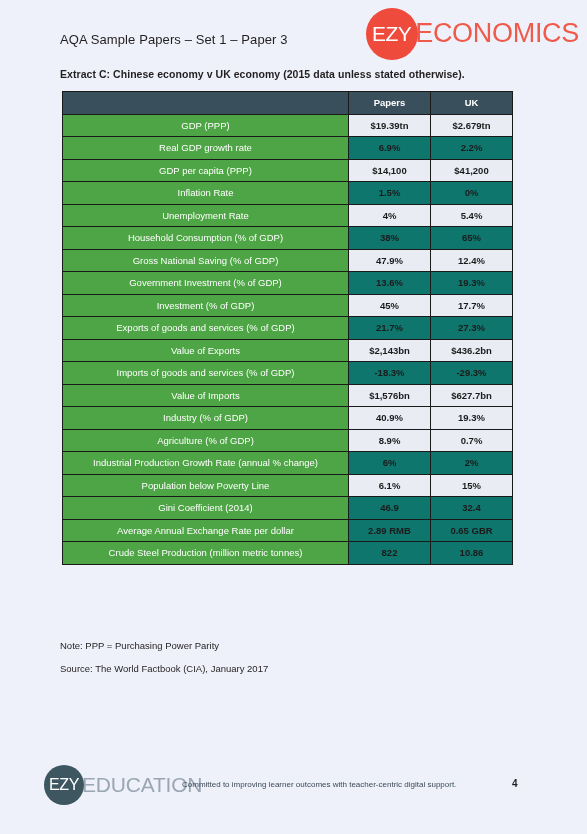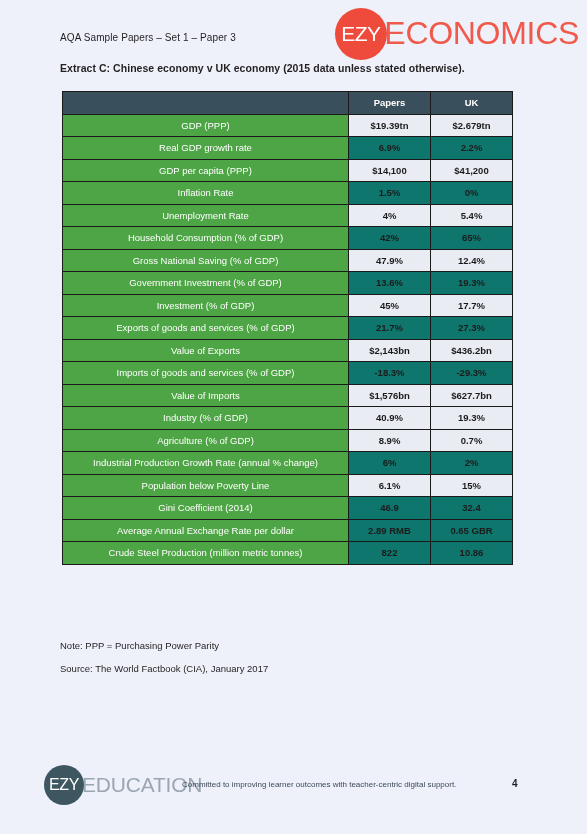--- a/index.html
+++ b/index.html
@@ -25,21 +25,21 @@
     position: absolute;
     top: 22px;
     left: 0;
     right: 0;
     height: 60px;
   }
   .header-crumb {
     position: absolute;
     left: 60px;
     top: 10px;
-    font-size: 10px;
+    font-size: 13px;
     color: #231f20;
     letter-spacing: 0.1px;
     white-space: nowrap;
   }
   .brand-logo {
     position: absolute;
     right: 8px;
     top: -16px;
     display: flex;
     align-items: center;
@@ -58,33 +58,33 @@
   .brand-ezy {
     color: #ffffff;
     font-size: 21px;
     letter-spacing: -0.5px;
     font-family: "Liberation Sans", sans-serif;
     font-weight: 400;
     margin-left: -1px;
   }
   .brand-word {
     color: #ef5a4b;
-    font-size: 32px;
+    font-size: 27px;
     letter-spacing: -0.3px;
     margin-left: -3px;
     font-weight: 400;
     line-height: 1;
     padding-bottom: 2px;
   }
 
   
   .extract-title {
     position: absolute;
     left: 60px;
-    top: 62px;
+    top: 68px;
     font-size: 10.5px;
     font-weight: bold;
     color: #231f20;
     letter-spacing: 0.05px;
     white-space: nowrap;
   }
 
   
   .data-table-wrap {
     position: absolute;
@@ -264,21 +264,21 @@
             <td class="val shade-dark">1.5%</td>
             <td class="val shade-dark">0%</td>
           </tr>
           <tr>
             <td class="row-label">Unemployment Rate</td>
             <td class="val shade-light">4%</td>
             <td class="val shade-light">5.4%</td>
           </tr>
           <tr>
             <td class="row-label">Household Consumption (% of GDP)</td>
-            <td class="val shade-dark">42%</td>
+            <td class="val shade-dark">38%</td>
             <td class="val shade-dark">65%</td>
           </tr>
           <tr>
             <td class="row-label">Gross National Saving (% of GDP)</td>
             <td class="val shade-light">47.9%</td>
             <td class="val shade-light">12.4%</td>
           </tr>
           <tr>
             <td class="row-label">Government Investment (% of GDP)</td>
             <td class="val shade-dark">13.6%</td>

